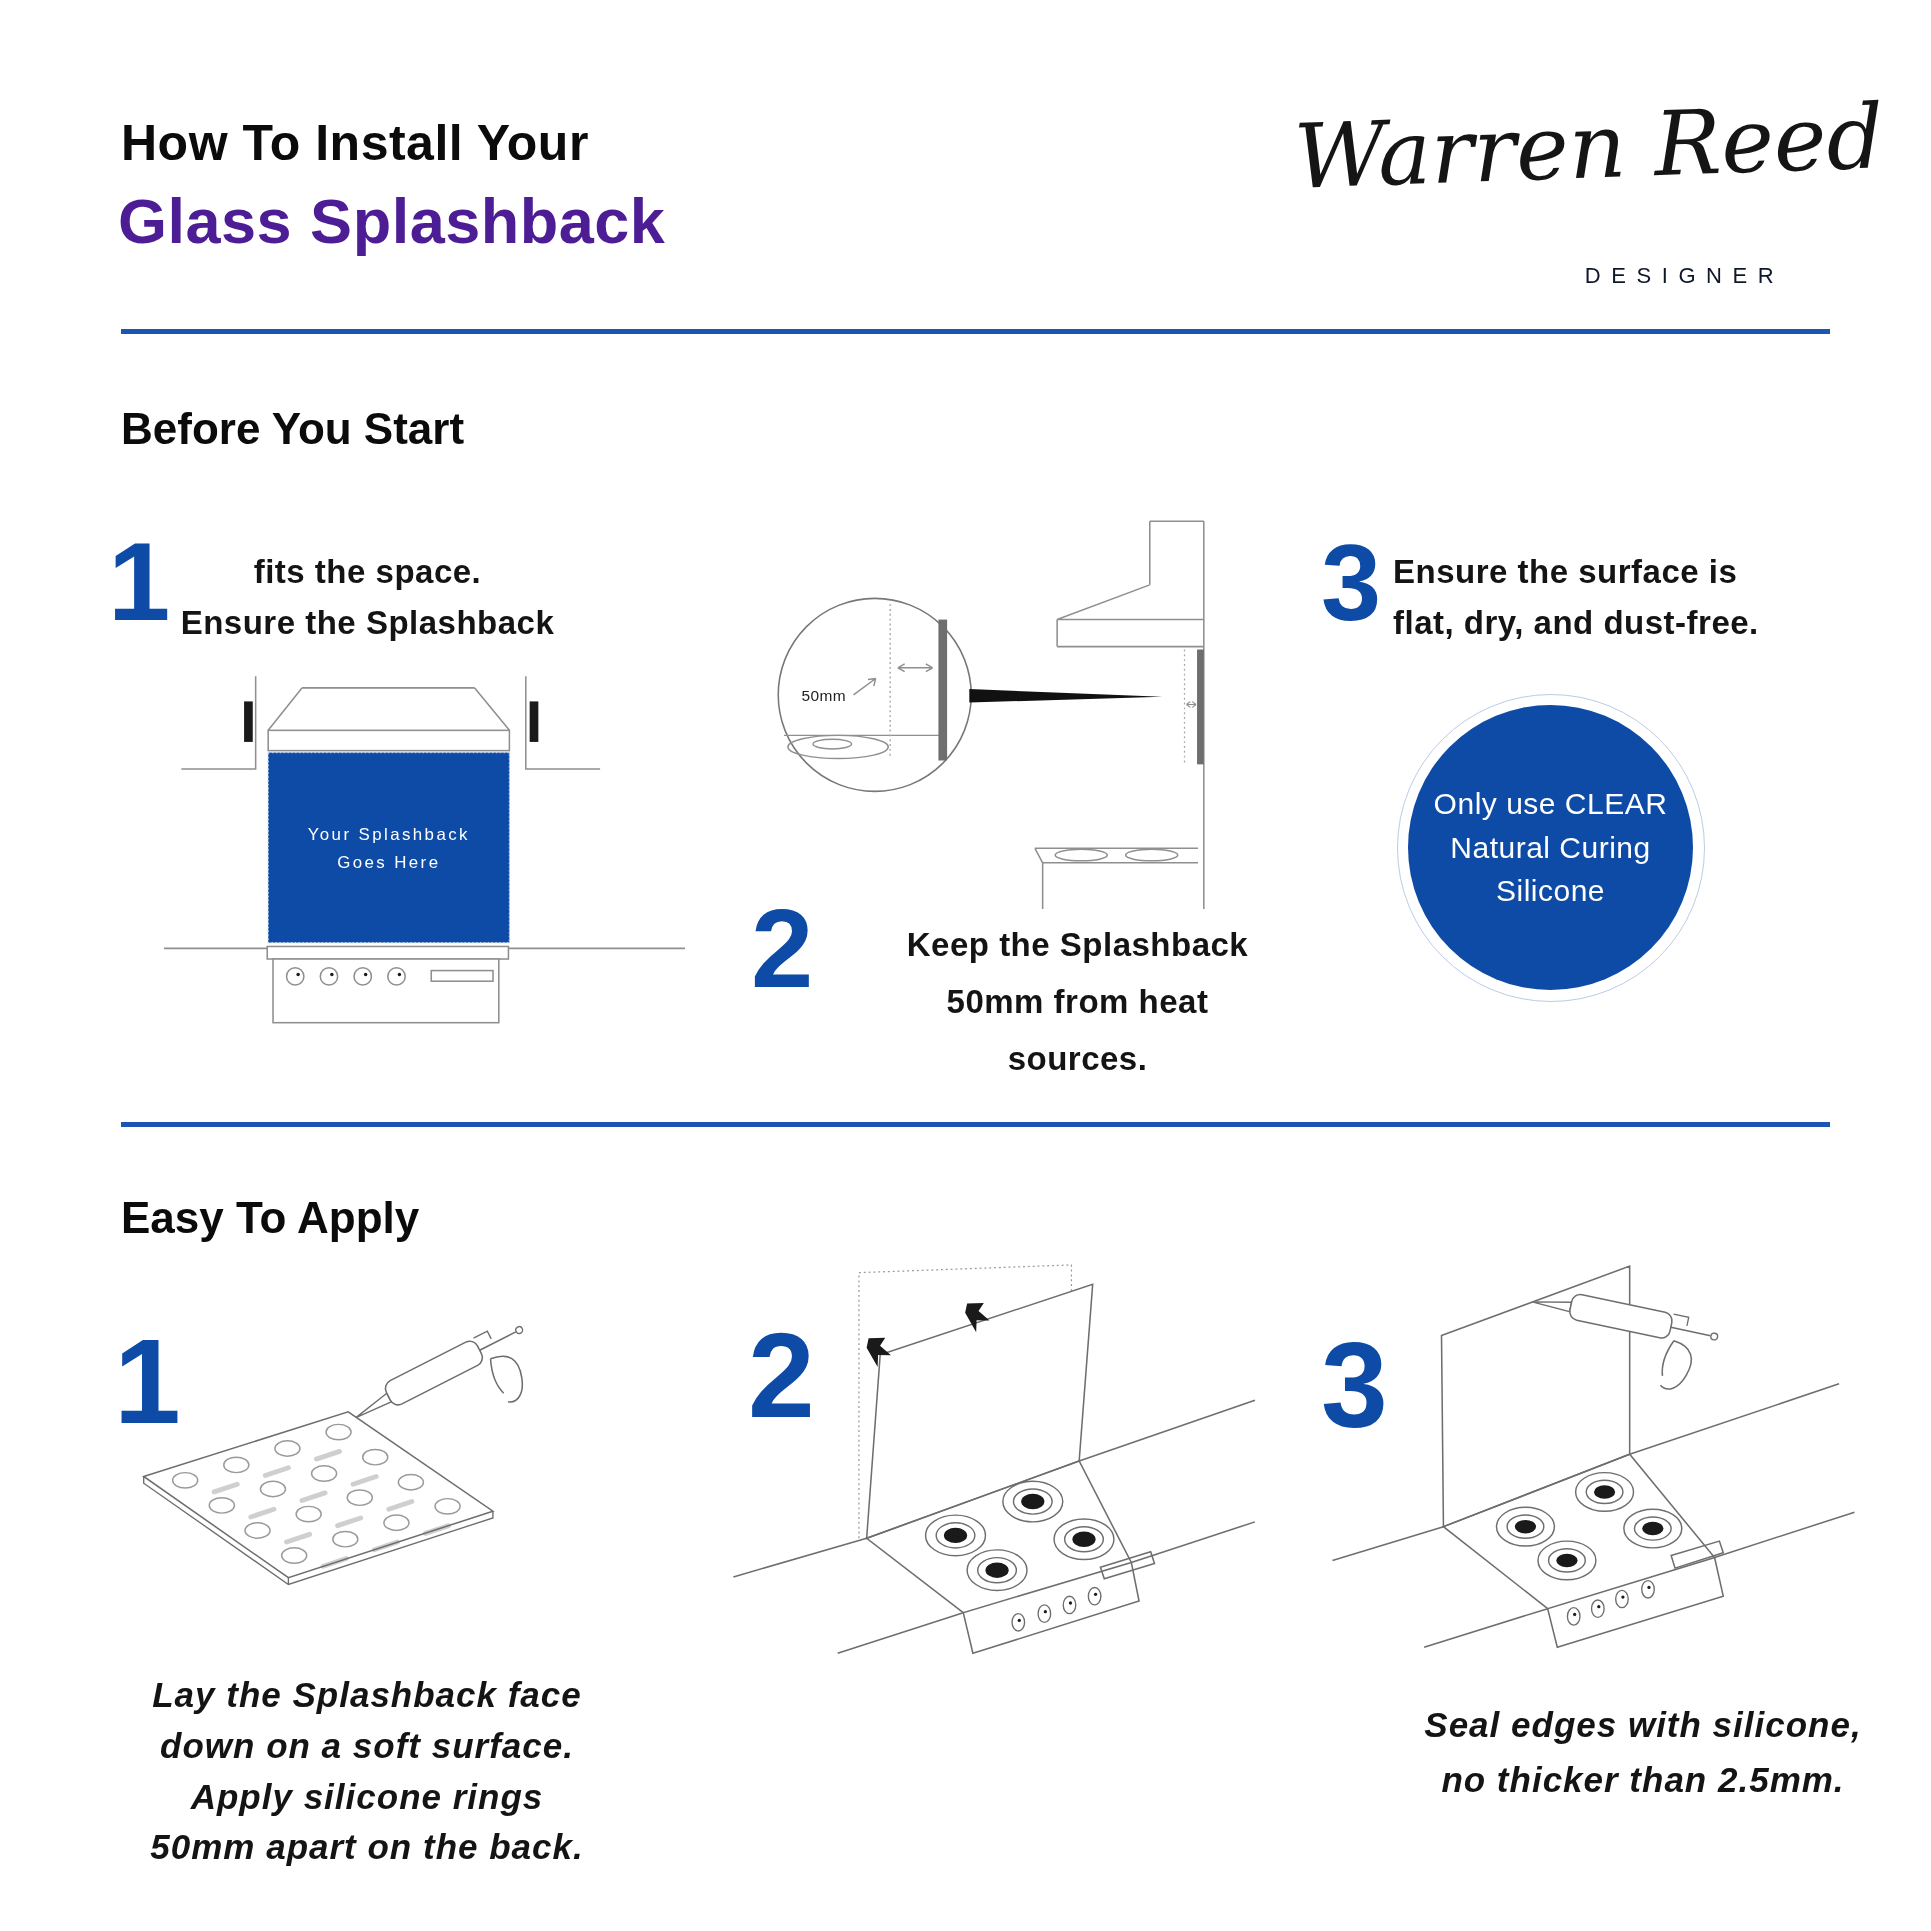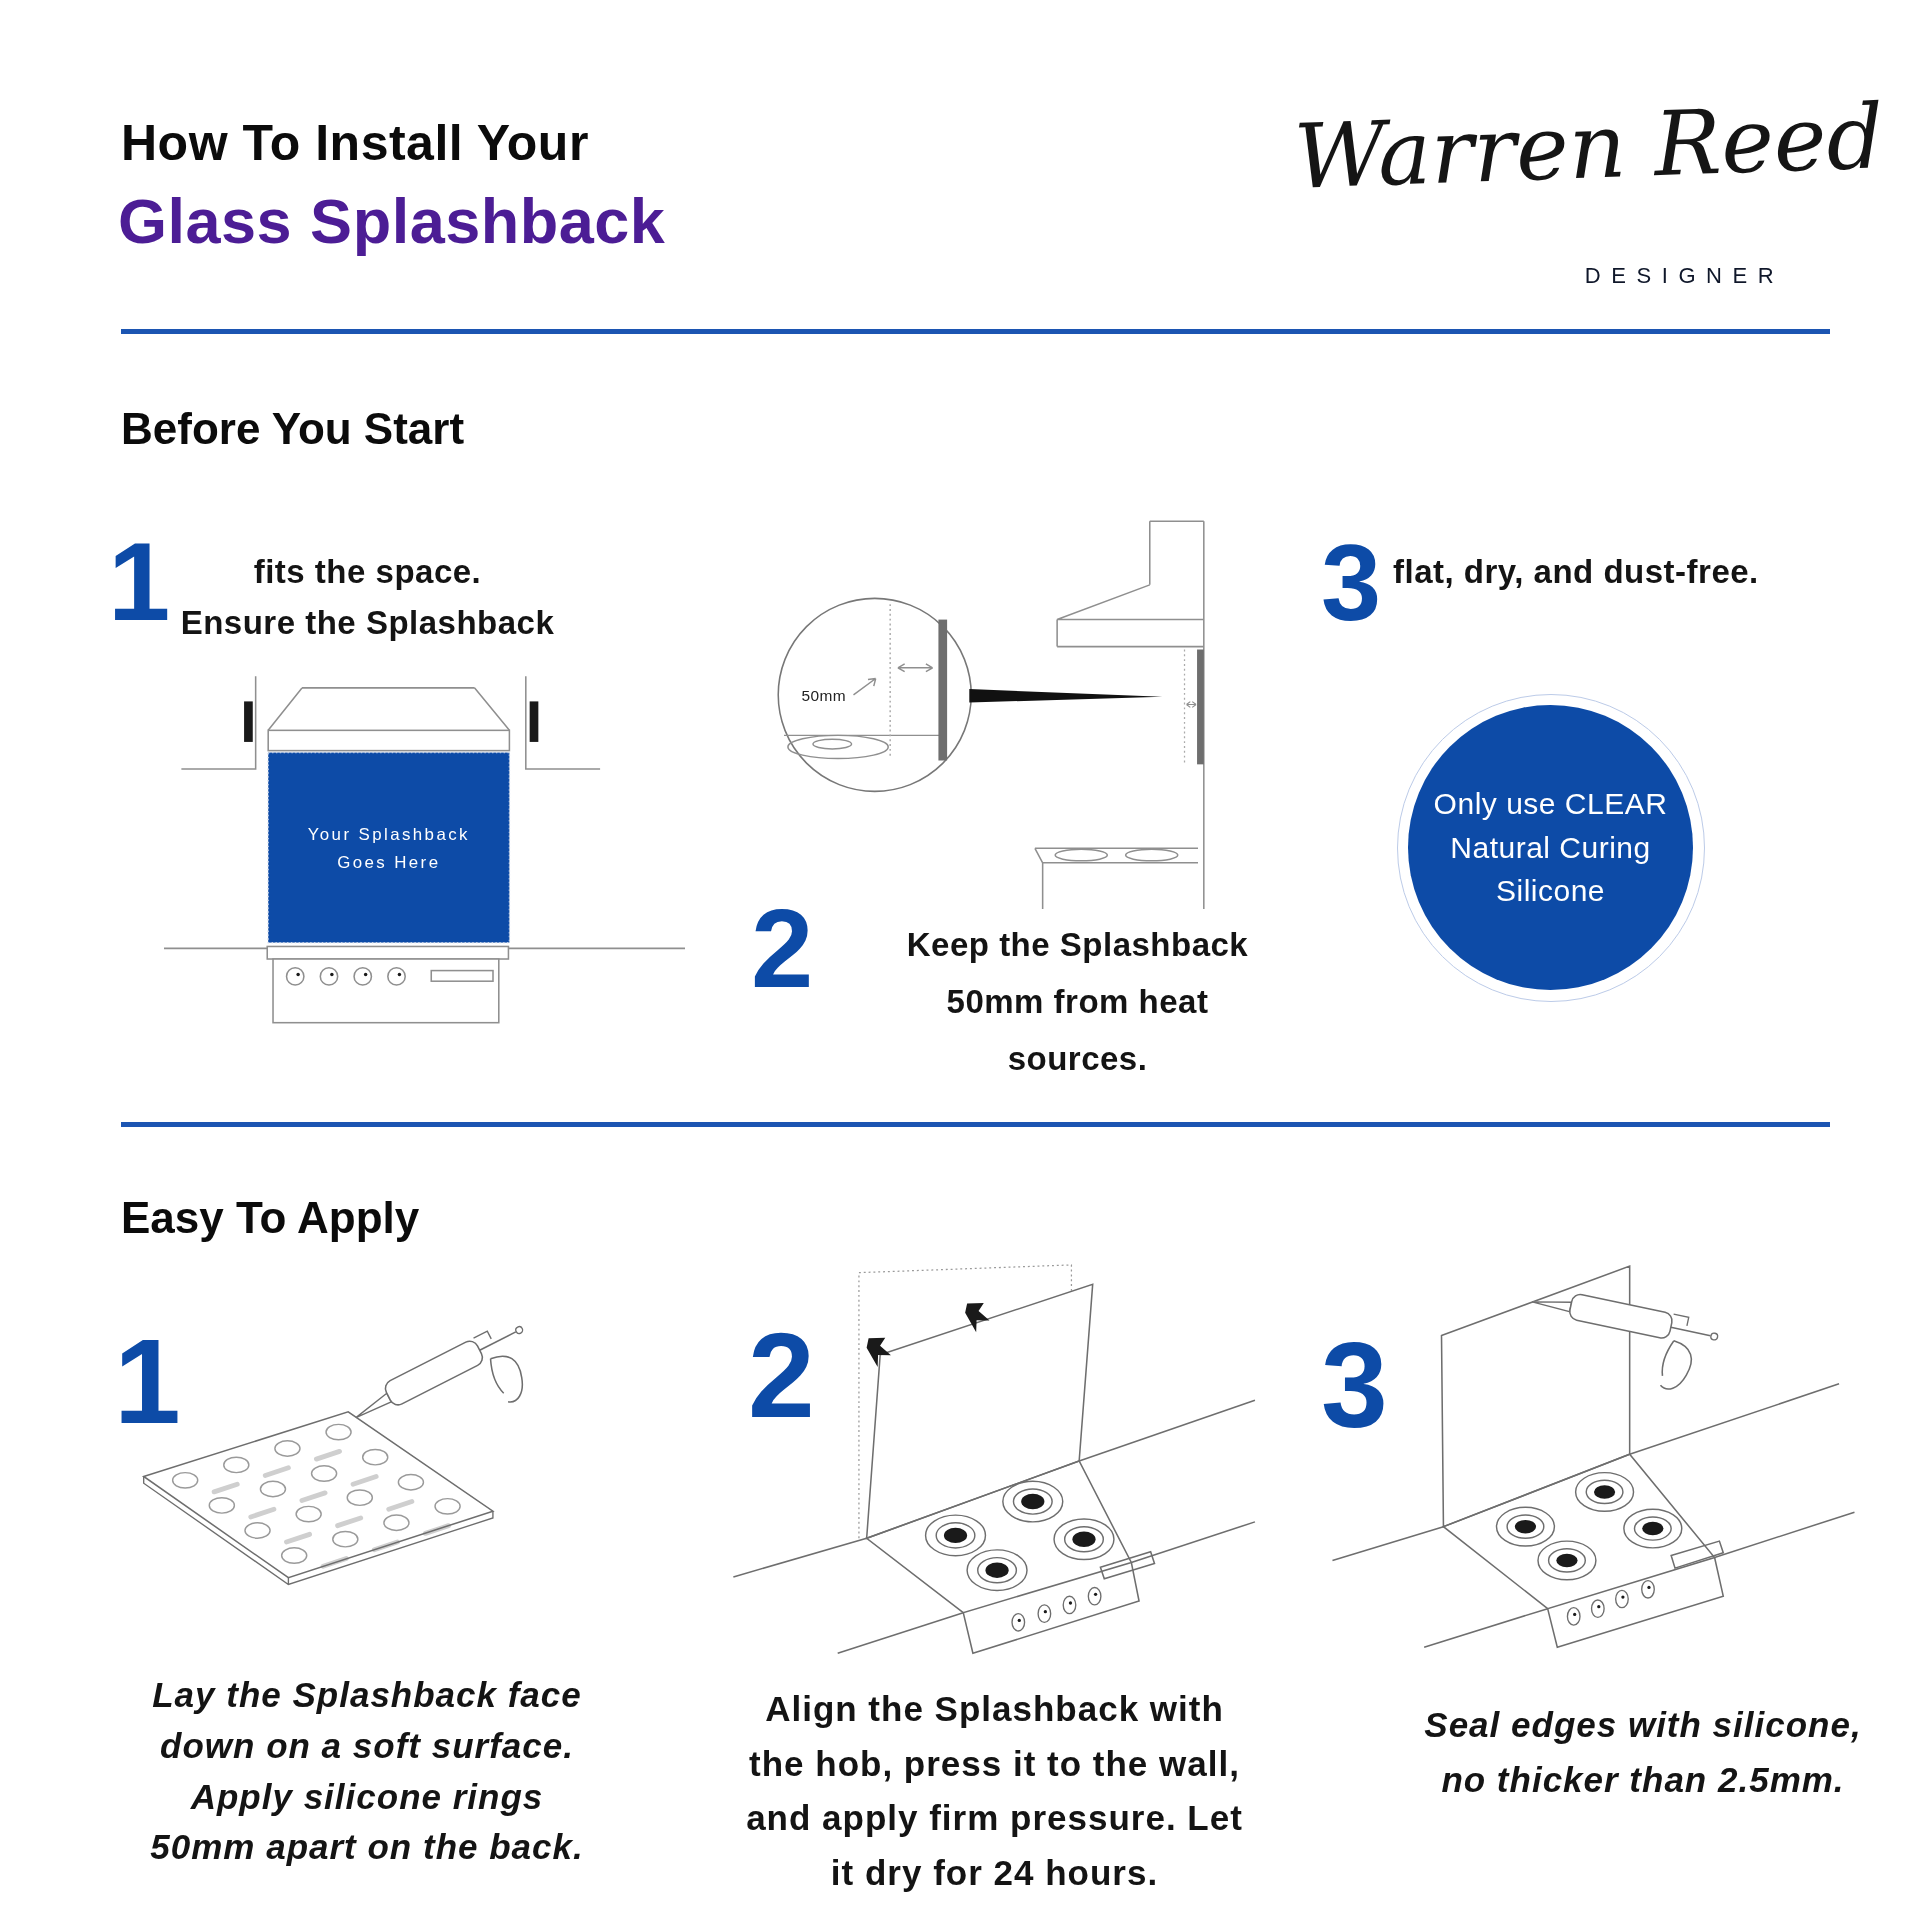--- a/index.html
+++ b/index.html
@@ -109,20 +109,21 @@
 
   <div class="abs stepnum top" style="left:751px;top:893px;">2</div>
   <div class="abs steptext center loose" style="left:848px;top:917px;width:459px;">
     <div>Keep the Splashback</div>
     <div>50mm from heat</div>
     <div>sources.</div>
   </div>
 
   <div class="abs stepnum top" style="left:1321px;top:529px;font-size:108px;">3</div>
   <div class="abs steptext" style="left:1393px;top:546px;width:492px;">
+    <div>Ensure the surface is</div>
     <div>flat, dry, and dust-free.</div>
   </div>
 
   <div class="abs badge-ring" style="left:1397px;top:694px;"></div>
   <div class="abs badge" style="left:1408px;top:705px;">
     <div>Only use CLEAR</div>
     <div>Natural Curing</div>
     <div>Silicone</div>
   </div>
 
@@ -226,26 +227,20 @@
           <ellipse cx="394" cy="345" rx="6.5" ry="9"></ellipse>
       </g>
       <g fill="#1a1a1a">
         <circle cx="316" cy="370" r="1.7"></circle>
           <circle cx="343" cy="361" r="1.7"></circle>
         <circle cx="369" cy="352" r="1.7"></circle>
           <circle cx="395" cy="343" r="1.7"></circle>
       </g>
     </g>
   </svg>
-  <div class="abs caption" style="left:700px;top:1682px;width:589px;line-height:1.56;">
-    <div>Align the Splashback with</div>
-    <div>the hob, press it to the wall,</div>
-    <div>and apply firm pressure. Let</div>
-    <div>it dry for 24 hours.</div>
-  </div>
 
   <div class="abs stepnum big" style="left:1321px;top:1325px;">3</div>
   <svg class="abs" style="left:1318px;top:1263px;" width="550" height="425" viewBox="0 0 570 440">
     <path d="M128,75 L323,3 L323,198 L130,273 Z" fill="#ffffff" stroke="#6e6e6e" stroke-width="1.6"></path>
     <g stroke="#6e6e6e" stroke-width="1.6" fill="none">
       <path d="M130,273 L323,198 L411,305 L238,358 Z"></path>
       <path d="M130,273 L15,308"></path>
       <path d="M238,358 L110,398"></path>
       <path d="M323,198 L540,125"></path>
       <path d="M411,305 L556,258"></path>

